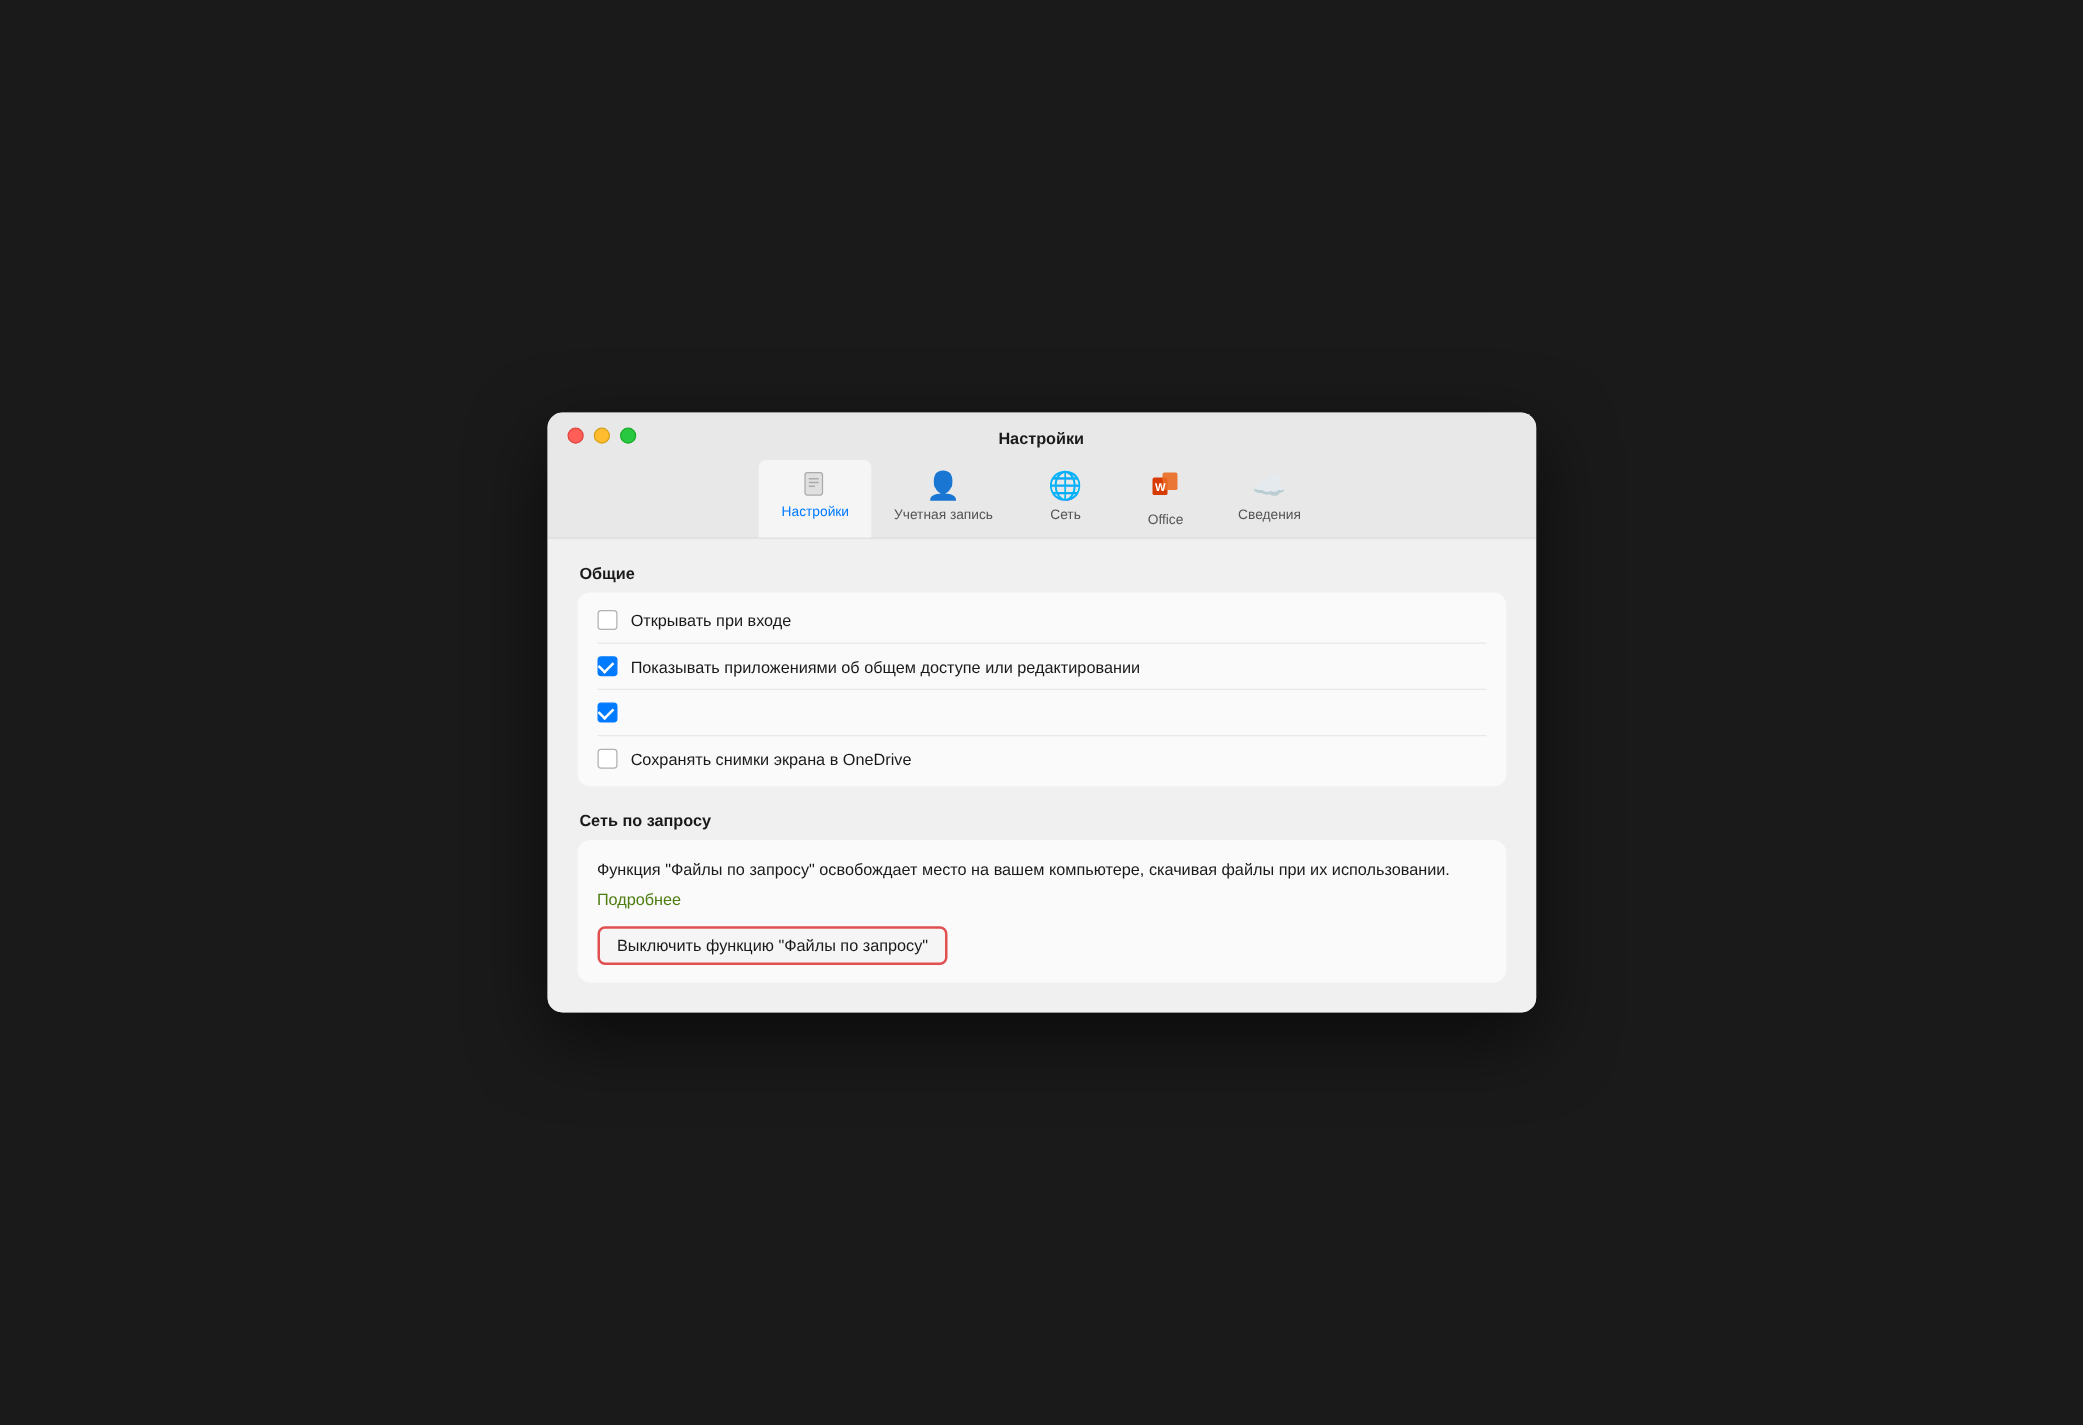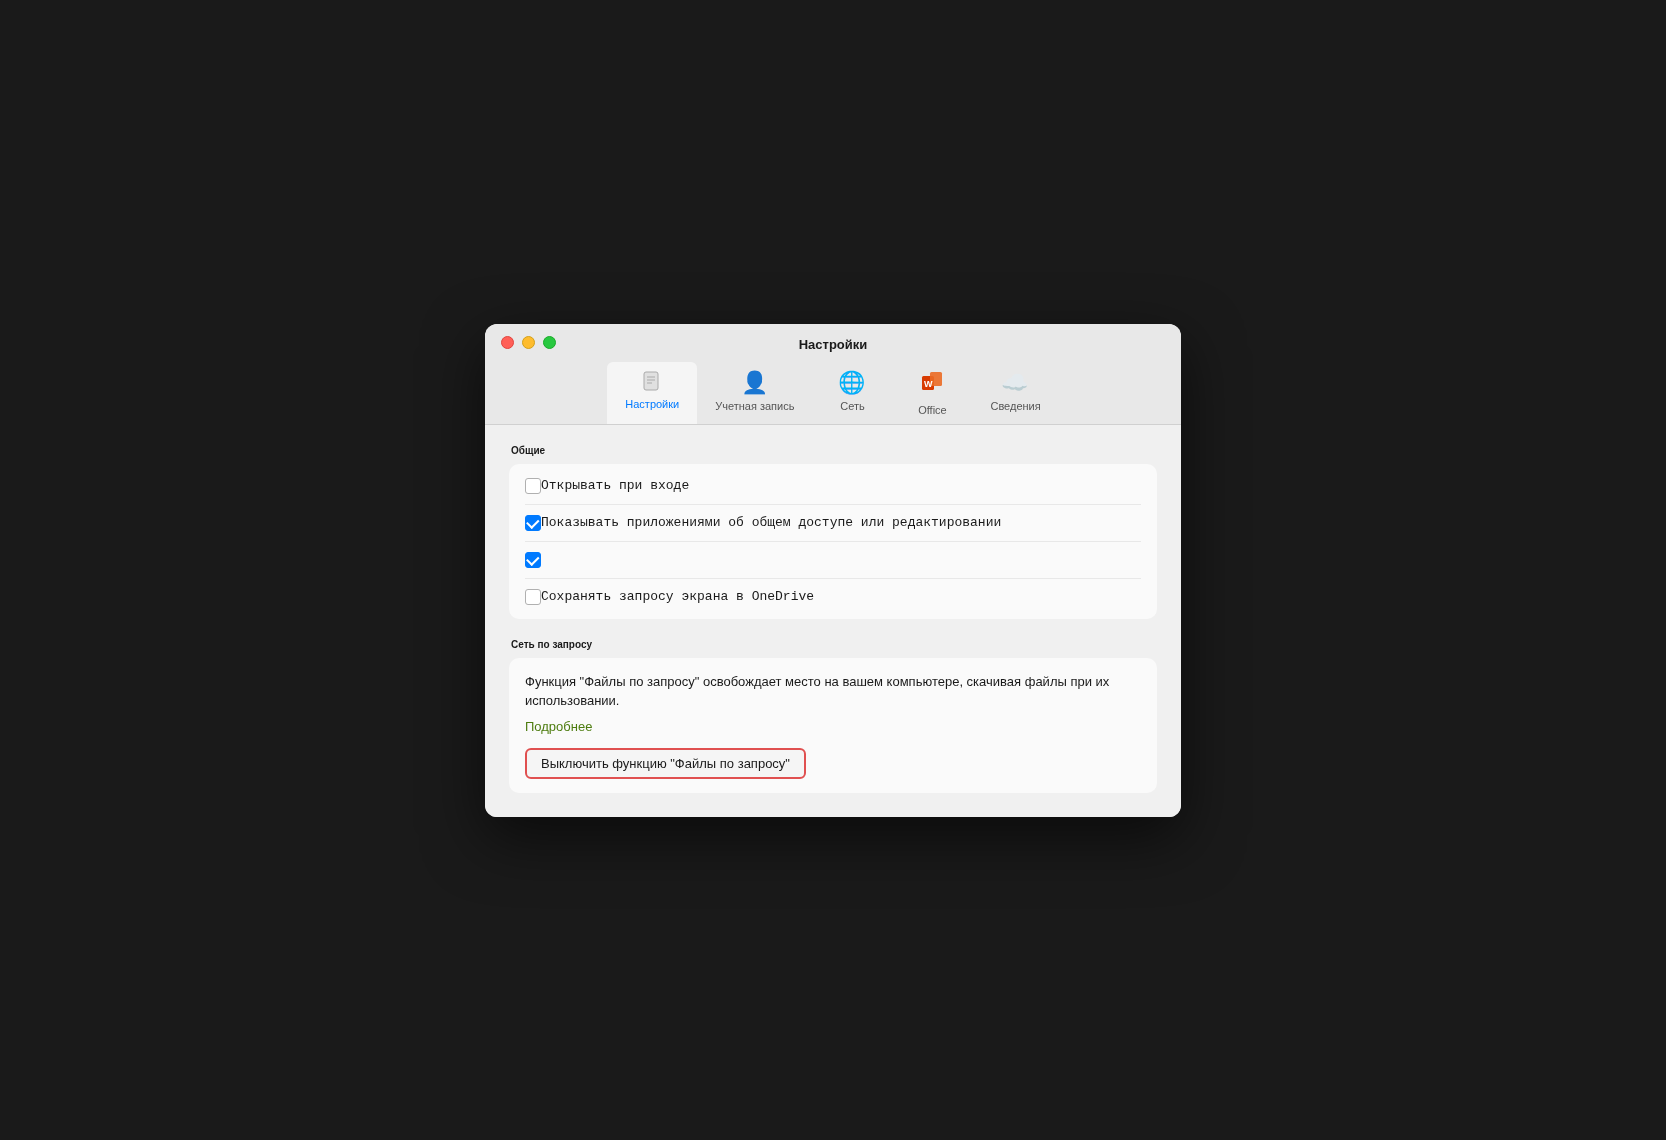--- a/index.html
+++ b/index.html
@@ -7,21 +7,21 @@
     body {
       background: #1a1a1a;
       display: flex;
       align-items: center;
       justify-content: center;
       min-height: 100vh;
       font-family: -apple-system, BlinkMacSystemFont, 'Helvetica Neue', Arial, sans-serif;
     }
 
     .window {
-      width: 696px;
+      width: 791px;
       background: #f0f0f0;
       border-radius: 12px;
       box-shadow: 0 20px 60px rgba(0,0,0,0.6);
       overflow: hidden;
     }
 
     .title-bar {
       background: #e8e8e8;
       padding: 12px 16px 0;
       border-bottom: 1px solid #d0d0d0;
@@ -93,41 +93,40 @@
       align-items: center;
       justify-content: center;
     }
 
     .content {
       padding: 20px 24px 24px;
       background: #f0f0f0;
     }
 
     .section-label {
-      font-size: 10px;
+      font-size: 13px;
       font-weight: 600;
       color: #1a1a1a;
       margin-bottom: 8px;
       margin-left: 2px;
     }
 
     .section-box {
       background: #fafafa;
       border-radius: 10px;
       padding: 4px 16px;
       margin-bottom: 20px;
     }
 
     .checkbox-item {
       display: flex;
-      align-items: flex-start;
-      gap: 0;
+      align-items: flex-end;
+      gap: 11px;
       padding: 10px 0;
       border-bottom: 1px solid #e8e8e8;
-      font-family: Liberation Mono, monospace;
     }
 
     .checkbox-item:last-child {
       border-bottom: none;
     }
 
     .checkbox {
       width: 16px;
       height: 16px;
       border-radius: 3px;
@@ -274,21 +273,21 @@
         <div class="checkbox checked"></div>
         <span class="checkbox-label">Показывать приложениями об общем доступе или редактировании</span>
       </div>
 
       <div class="checkbox-item">
         <div class="checkbox checked"></div>
       </div>
 
       <div class="checkbox-item">
         <div class="checkbox"></div>
-        <span class="checkbox-label">Сохранять запросу экрана в OneDrive</span>
+        <span class="checkbox-label">Сохранять снимки экрана в OneDrive</span>
       </div>
 
     </div>
 
     <div class="section-label">Сеть по запросу</div>
     <div class="files-on-demand-box">
       <p class="fod-description">Функция "Файлы по запросу" освобождает место на вашем компьютере, скачивая файлы при их использовании.</p>
       <a class="fod-link">Подробнее</a>
       <div class="fod-buttons">
         <button class="fod-btn active-outline">Выключить функцию "Файлы по запросу"</button>

